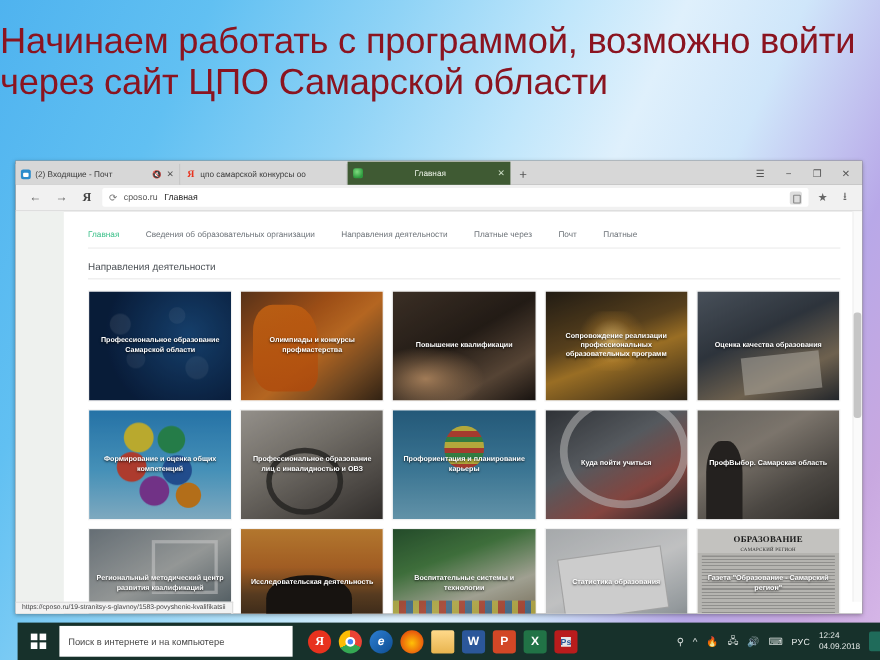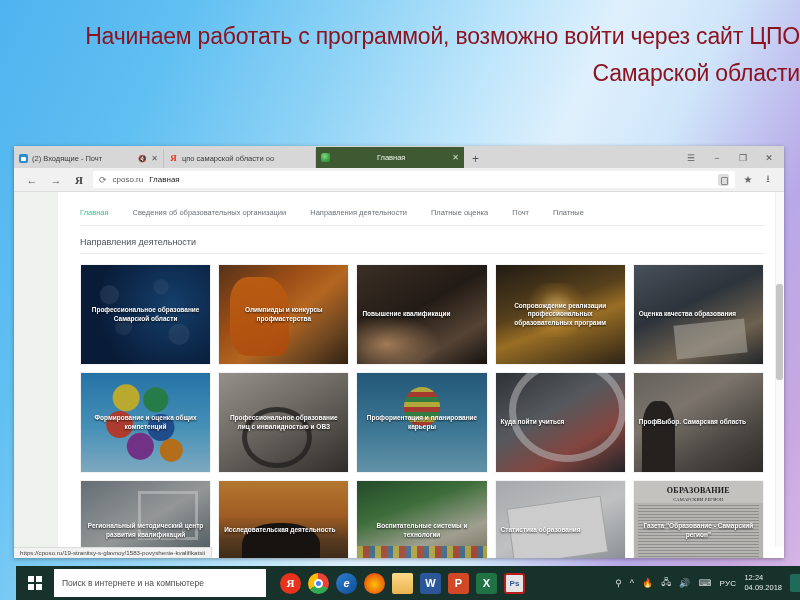--- a/index.html
+++ b/index.html
@@ -12,23 +12,23 @@
   
   .swoosh { position:absolute; border-radius:50%; pointer-events:none; }
   .s1 { width:1100px; height:700px; left:-120px; top:-430px; border:34px solid rgba(255,255,255,.30); border-color:rgba(255,255,255,.34) transparent transparent transparent; transform:rotate(-7deg); }
   .s2 { width:1250px; height:760px; left:-60px; top:-470px; border:14px solid rgba(255,255,255,.45); border-color:rgba(255,255,255,.5) transparent transparent transparent; transform:rotate(-4deg); }
   .s3 { width:900px; height:1000px; left:330px; top:-520px; border:26px solid rgba(255,255,255,.28); border-color:transparent rgba(255,255,255,.3) transparent transparent; transform:rotate(6deg); }
   .s4 { width:700px; height:520px; left:-240px; top:330px; border:60px solid rgba(255,255,255,.22); border-color:transparent transparent rgba(255,255,255,.25) transparent; transform:rotate(12deg); }
   .s5 { width:640px; height:420px; left:380px; top:400px; border:48px solid rgba(255,255,255,.20); border-color:transparent transparent rgba(255,255,255,.22) transparent; transform:rotate(-10deg); }
 
   .slide-title {
     position:absolute; left:0; right:0; top:18px;
-    text-align:right;
+    text-align:left;
     font-family:"Liberation Sans", sans-serif;
-    font-size:23px; line-height:37px; font-weight:400;
+    font-size:33px; line-height:37px; font-weight:400;
     color:#8B1420;
     letter-spacing:-0.2px;
     z-index:2;
   }
 
   
   .browser {
     position:absolute; left:14px; top:146px; width:770px; height:412px;
     background:#737373; z-index:5;
     box-shadow:0 1px 4px rgba(0,0,0,.35);
@@ -87,21 +87,21 @@
   .sitenav { display:flex; align-items:center; gap:0; font-size:7.5px; padding:10px 0 8px 22px; color:#6c7278;}
   .sitenav a { margin-right:24px; white-space:nowrap; color:#6c7278; text-decoration:none;}
   .sitenav a.active { color:#3cc08a; }
   .h-sep { height:1px; background:#ececec; margin:0 0 0 22px;}
   .page-h { font-size:9px; color:#4a4f54; padding:11px 0 6px 22px; }
   .h-sep2 { height:1px; background:#e8e8e8; margin:0 0 0 22px; }
 
   .grid { display:grid; grid-template-columns:repeat(5,1fr); gap:7px; padding:10px 0 0 22px; }
   .card {
     position:relative; height:101px; overflow:hidden;
-    display:flex; align-items:center; justify-content:flex-start;
+    display:flex; align-items:center; justify-content:center;
     border:1px solid rgba(0,0,0,.05);
   }
   .card .cap {
     position:relative; z-index:3; color:#fff; font-size:6.5px; line-height:8.4px;
     font-weight:bold; text-align:center; padding:0 5px;
     text-shadow:0 1px 2px rgba(0,0,0,.85);
   }
   .card .veil { position:absolute; inset:0; background:rgba(0,0,0,.20); z-index:2; }
   .card .bg { position:absolute; inset:0; z-index:1; }
 
@@ -179,21 +179,21 @@
          font-size:11px; font-weight:bold; color:#fff; font-family:"Liberation Sans",sans-serif;}
   .i-ya { background:#e8321e; border-radius:50%; font-family:"Liberation Serif",serif;}
   .i-chrome { background:conic-gradient(#ea4335 0 33%, #34a853 33% 66%, #fbbc05 66% 100%); border-radius:50%; position:relative;}
   .i-chrome:after{content:"";position:absolute;inset:6px;background:#4285f4;border-radius:50%;border:2px solid #fff;}
   .i-edge { background:linear-gradient(135deg,#2d7fd3,#0e4d92); border-radius:50%; font-style:italic; }
   .i-fire { background:radial-gradient(circle at 50% 55%, #ffc107, #e8590c 70%); border-radius:50%; }
   .i-folder { background:linear-gradient(180deg,#ffd98a,#e8b44f); border-radius:2px; }
   .i-word { background:#2b579a; }
   .i-ppt { background:#d24726; }
   .i-excel { background:#217346; }
-  .i-ps { background:#e5e5e5; color:#2b579a; border:2px solid #b91c1c;}
+  .i-ps { background:#e5e5e5; color:#2b579a; border:6px solid #b91c1c;}
   .tray { margin-left:auto; display:flex; align-items:center; gap:8px; padding-right:8px; color:#e9eeec; font-size:8px;}
   .tray .ic { font-size:9px; opacity:.92; }
   .lang { font-size:8px; letter-spacing:.3px;}
   .clock { text-align:left; line-height:10px; font-size:7.5px; }
   .trayend { width:18px; height:18px; background:#1f6b5a; border-radius:2px; }
 </style>
 </head>
 <body>
 
 <div class="swoosh s1"></div>
@@ -208,21 +208,21 @@
 
   <div class="tabstrip">
     <div class="tab inactive first">
       <span class="favicon fav-mail"></span>
       <span class="tab-label">(2) Входящие - Почт</span>
       <span class="mute">🔇</span>
       <span class="x">✕</span>
     </div>
     <div class="tab inactive">
       <span class="favicon fav-ya">Я</span>
-      <span class="tab-label">цпо самарской области оо</span>
+      <span class="tab-label">цпо самарской конкурсы оо</span>
     </div>
     <div class="tab active">
       <span class="favicon fav-green"></span>
       <span class="tab-label" style="text-align:center">Главная</span>
       <span class="x" style="color:#cfe0c8">✕</span>
     </div>
     <div class="newtab">+</div>
     <div class="win-ctrls">
       <span>☰</span>
       <span>−</span>
@@ -249,21 +249,21 @@
   </div>
 
   <div class="page">
     <div class="sidebar-strip"></div>
     <div class="content">
 
       <div class="sitenav">
         <a href="#" class="active">Главная</a>
         <a href="#">Сведения об образовательных организации</a>
         <a href="#">Направления деятельности</a>
-        <a href="#">Платные оценка</a>
+        <a href="#">Платные через</a>
         <a href="#">Почт</a>
         <a href="#">Платные</a>
       </div>
       <div class="h-sep"></div>
 
       <div class="page-h">Направления деятельности</div>
       <div class="h-sep2"></div>
 
       <div class="grid">
 

